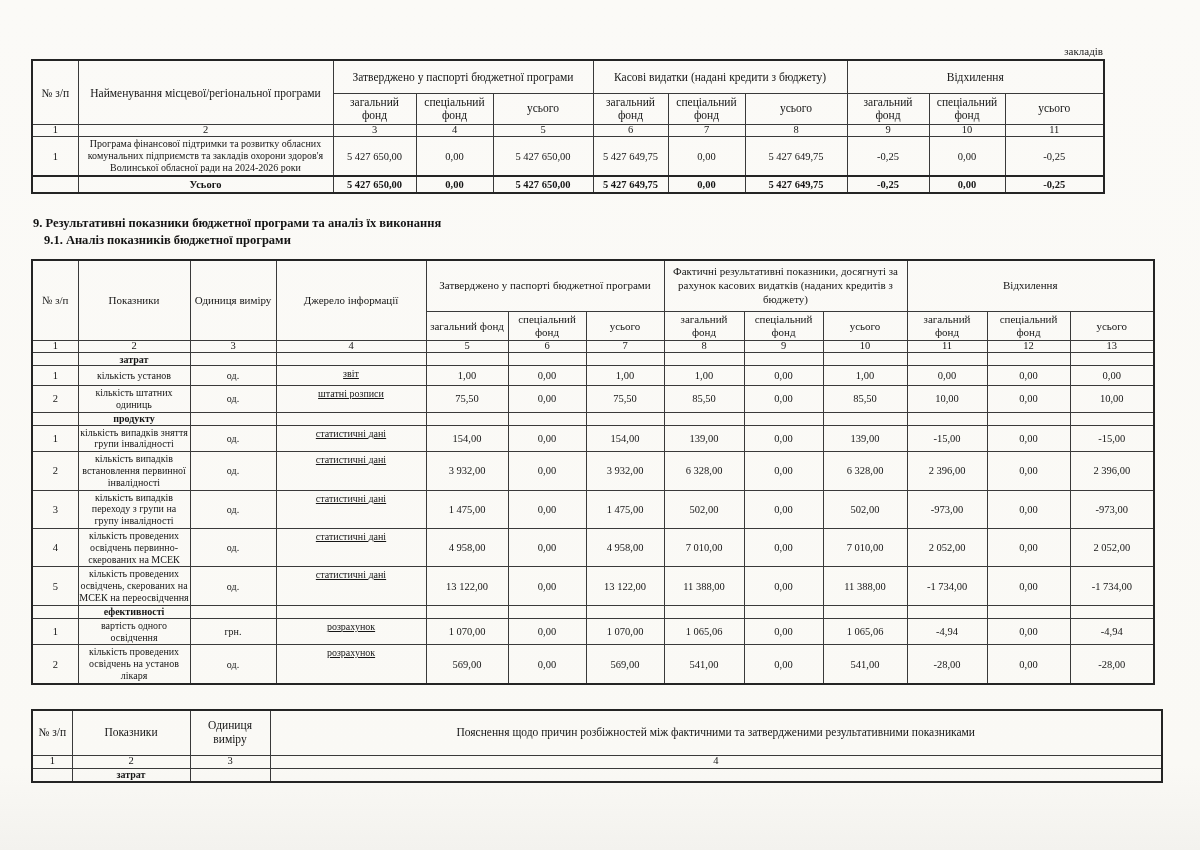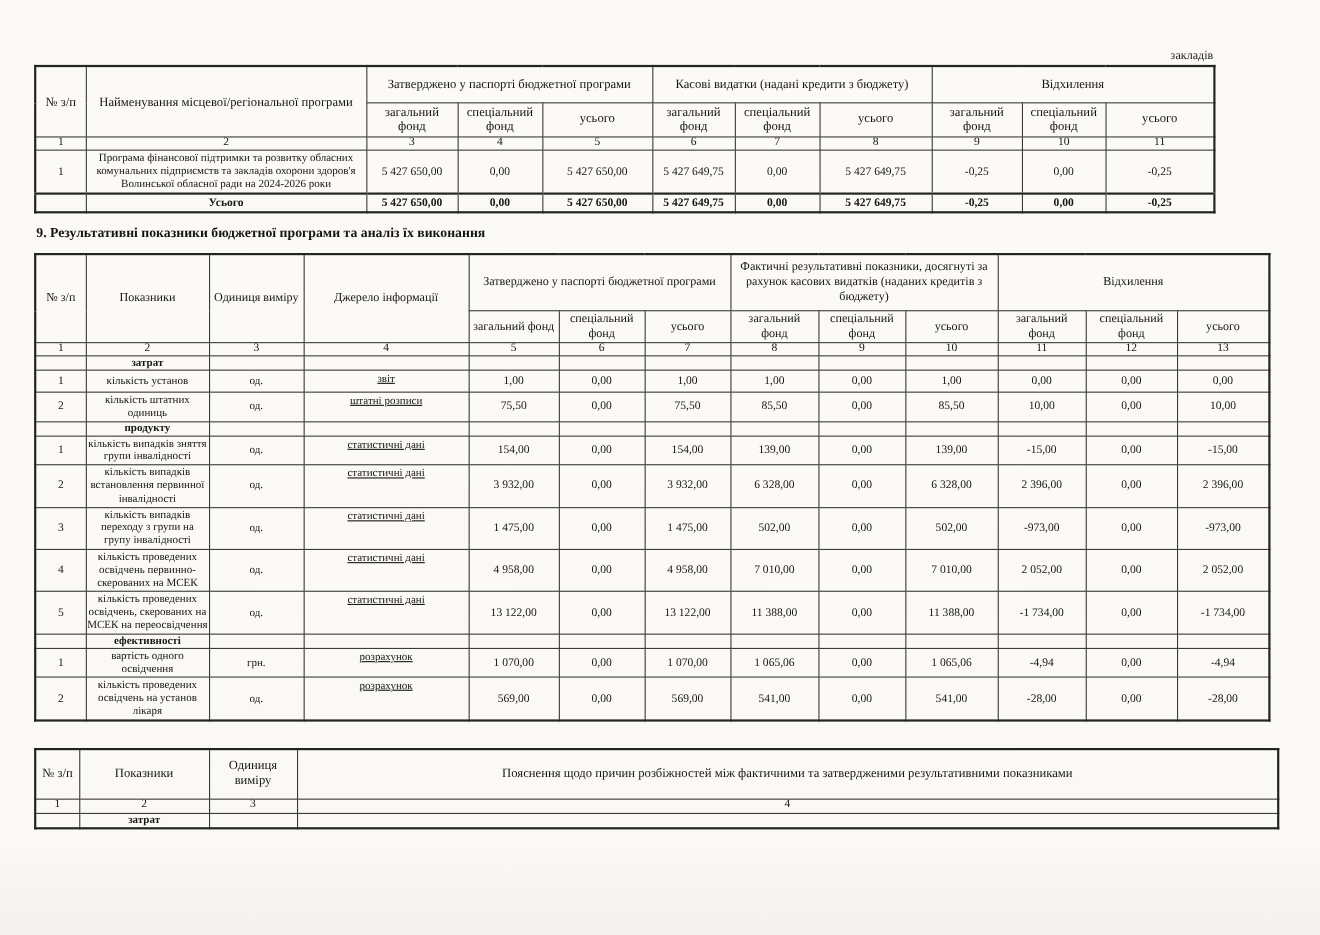--- a/index.html
+++ b/index.html
@@ -26,21 +26,21 @@
   
   .t1{width:1072px;}
   .t1 tr.top th{height:30px;font-size:11.5px;}
   .t1 tr.funds th{height:28px;font-size:11.5px;line-height:1.15;}
   .t1 tr.nums th{height:11px;font-size:10.5px;padding:0;line-height:1;}
   .t1 .program-name{font-size:10px;line-height:1.2;}
   .t1 td{font-size:10.5px;height:34px;}
   .t1 tr.total-row td{height:13px;font-weight:bold;border-top:2px solid #242424;}
   
   .section-heading{font-weight:bold;font-size:12.5px;color:#141414;}
-  .h9{margin:10px 0 2px 2px;}
+  .h9{margin:22px 0 2px 2px;}
   .h91{margin:0 0 0 13px;}
   .h92{margin:15px 0 0 2px;}
   
   .t2{width:1124px;margin-top:11px;}
   .t2 tr.top th{height:48px;font-size:11px;line-height:1.25;}
   .t2 tr.funds th{height:26px;font-size:11px;line-height:1.15;}
   .t2 tr.nums th{height:11px;font-size:10.5px;padding:0;line-height:1;}
   .t2 td{font-size:10.5px;}
   .t2 td.name-cell{font-size:10px;line-height:1.18;padding:1px 0;}
   .t2 td.source-cell{vertical-align:top;font-size:10px;padding-top:2px;text-decoration:underline;}
@@ -132,20 +132,21 @@
           <td class="value-cell">0,00</td>
           <td class="value-cell">5 427 649,75</td>
           <td class="value-cell">-0,25</td>
           <td class="value-cell">0,00</td>
           <td class="value-cell">-0,25</td>
         </tr>
       </tbody>
   </table>
 
   <div class="section-heading h9">9. Результативні показники бюджетної програми та аналіз їх виконання</div>
+  <div class="section-heading h91">9.1. Аналіз показників бюджетної програми</div>
 
   <table class="t2">
     <colgroup>
       <col style="width:46px">
         <col style="width:112px">
         <col style="width:86px">
         <col style="width:150px">
       <col style="width:82px">
         <col style="width:78px">
         <col style="width:78px">

